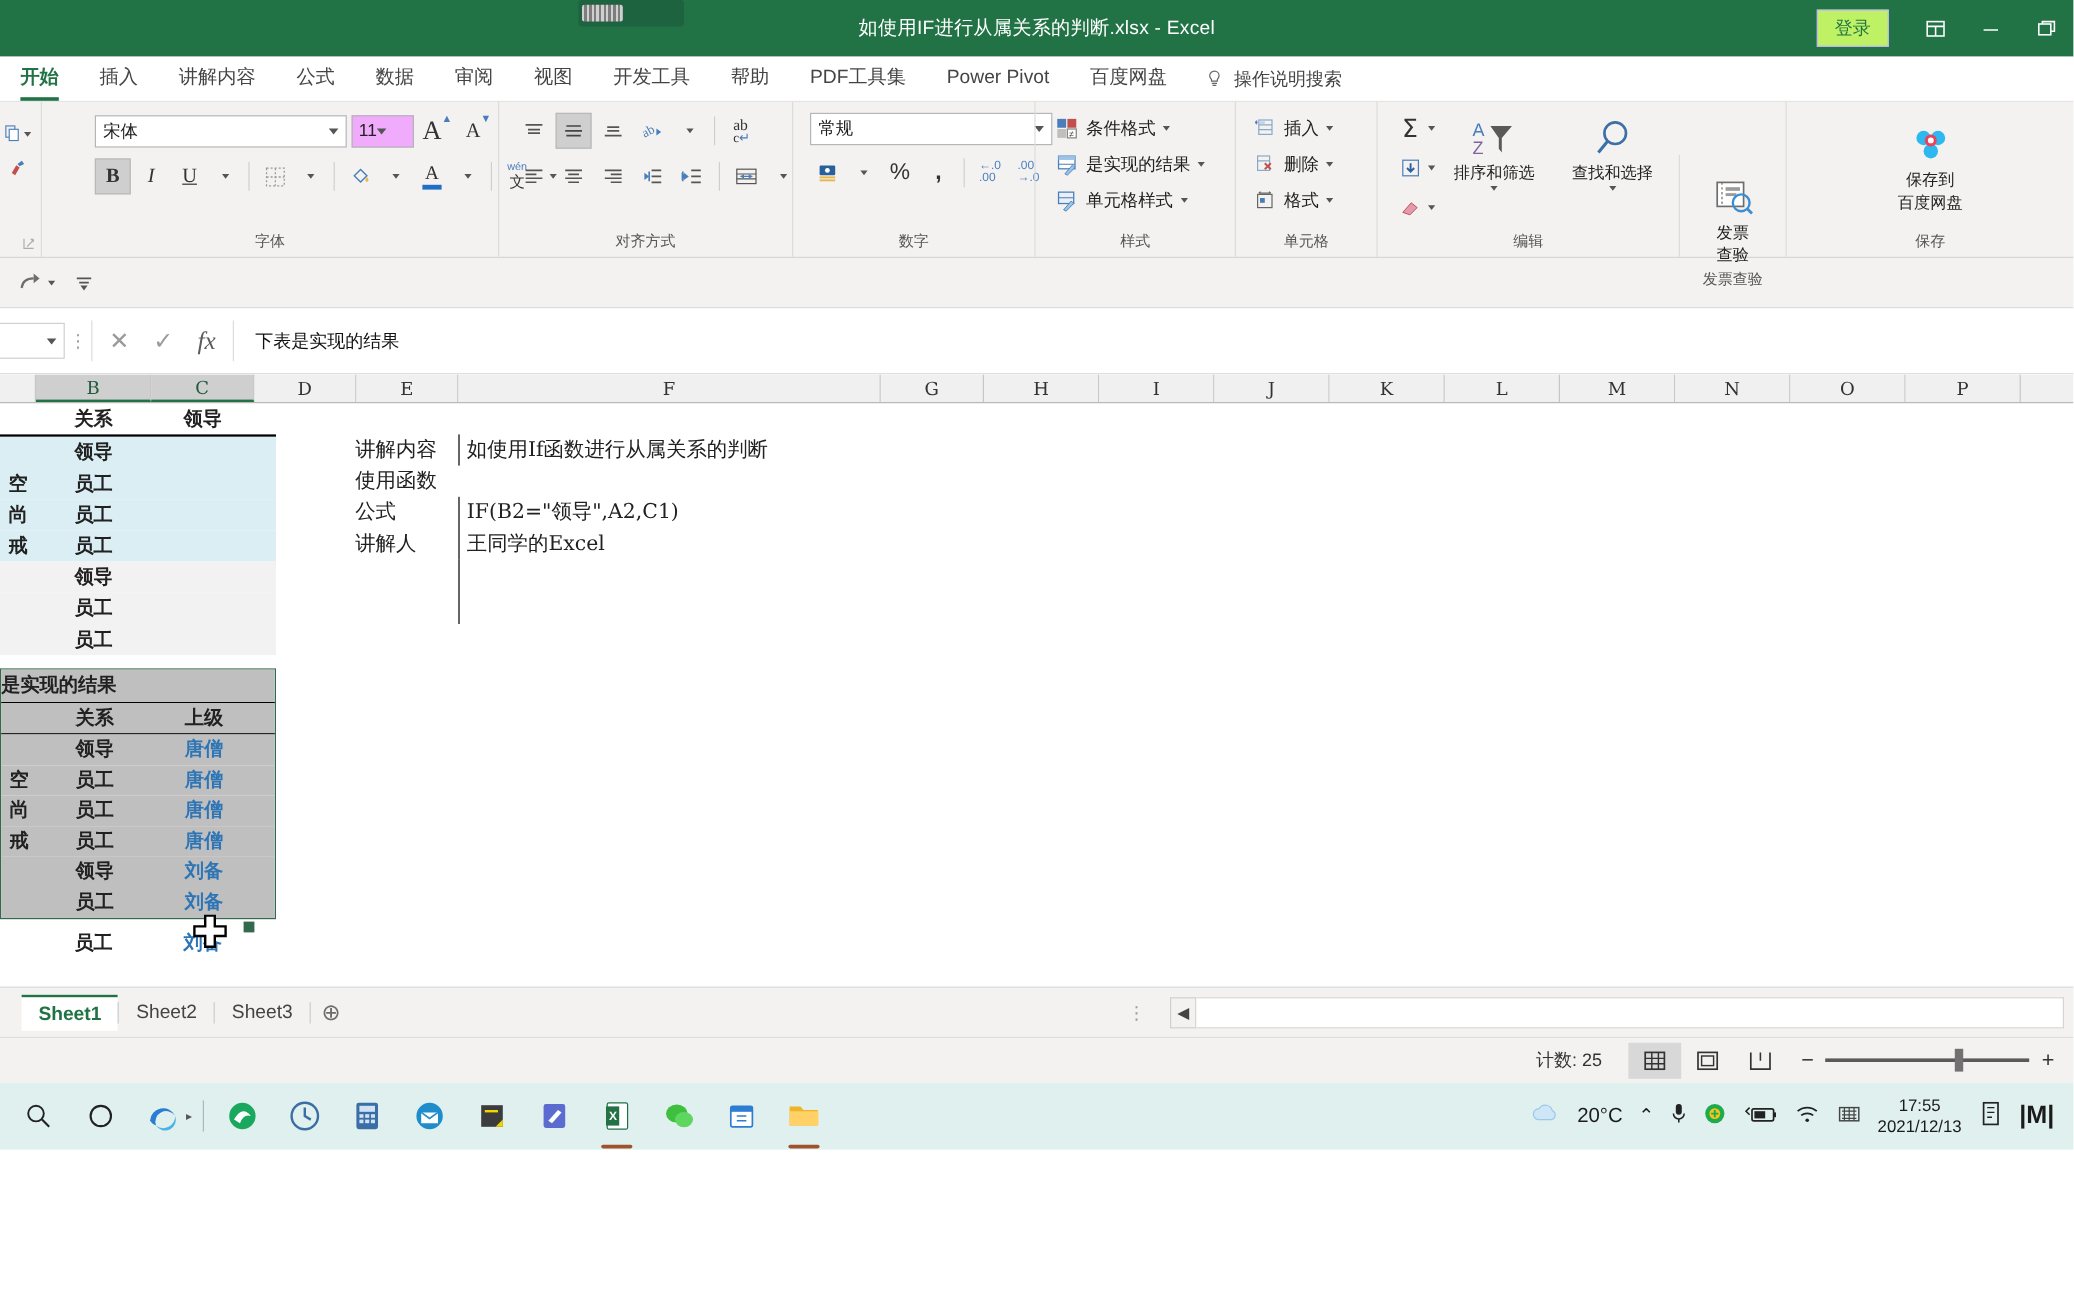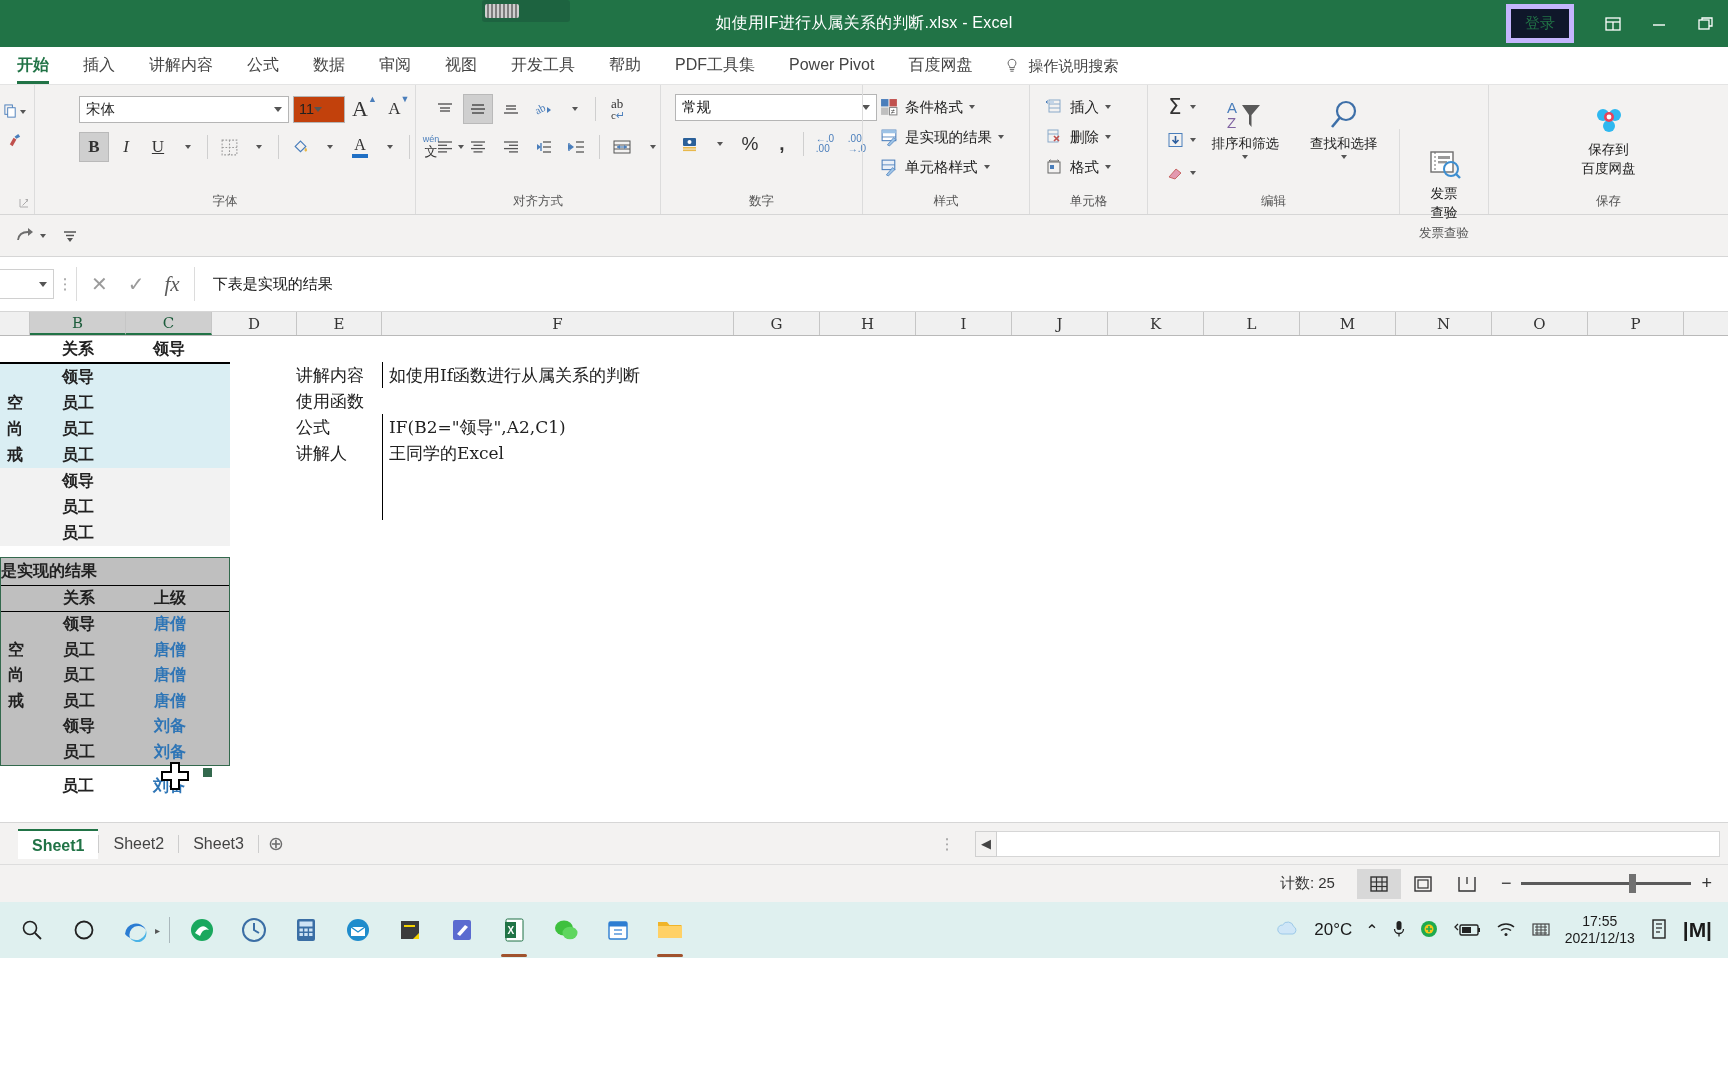--- a/index.html
+++ b/index.html
@@ -20,22 +20,22 @@
     position:absolute; left:482px; top:0px; width:88px; height:22px;
     background:#1d6340; border-radius:3px; display:flex; align-items:center;
     padding-left:3px;
   }
   .qat-blob .stripes { width:34px; height:14px;
     background:repeating-linear-gradient(90deg,#cfcfcf 0 2px,#7d7d7d 2px 4px);
     border-radius:2px; }
   .title-text { color:#fff; font-size:16px; letter-spacing:.2px; }
   .tb-right { position:absolute; right:0; top:0; height:47px; display:flex; align-items:center; }
   .signin {
-    background:#0f172a; color:#217346; font-size:15px; padding:5px 14px;
-    margin-right:16px; border:5px solid #c4b5fd;
+    background:#bef264; color:#217346; font-size:15px; padding:5px 14px;
+    margin-right:16px; border:1px solid #c4b5fd;
   }
   .tb-icon { width:46px; height:47px; display:flex; align-items:center; justify-content:center;
     color:#fff; font-size:17px; }
   .tb-icon svg { display:block; }
   
   .tabbar {
     height:38px; background:#fff; display:flex; align-items:flex-end;
     padding-left:0px; border-bottom:1px solid #e4e4e4;
   }
   .tab { font-size:16px; color:#444; padding:0 17px; height:36px; line-height:34px; position:relative; white-space:nowrap;}
@@ -63,21 +63,21 @@
   .clipcol .ci { font-size:13px; color:#4a7ebb; display:flex; align-items:center; gap:2px;}
   
   .fg-row1 { display:flex; align-items:center; gap:4px; }
   .fg-row2 { display:flex; align-items:center; gap:2px; margin-top:8px; }
   .fname {
     width:210px; height:27px; border:1px solid #b5b5b5; background:#fff;
     display:flex; align-items:center; padding:0 6px; font-size:14.5px;
   }
   .fname .fval { flex:1; }
   .fsize {
-    width:52px; height:27px; border:1px solid #b5b5b5; background:#c2410c;
+    width:52px; height:27px; border:1px solid #b5b5b5; background:#f0abfc;
     display:flex; align-items:center; padding:0 5px; font-size:14.5px;
   }
   .caret { width:0;height:0;border-left:4px solid transparent;border-right:4px solid transparent;border-top:5px solid #555; }
   .caret.sm { border-left-width:3.5px;border-right-width:3.5px;border-top-width:4.5px;}
   .btn { height:30px; min-width:30px; display:flex; align-items:center; justify-content:center;
          font-size:17px; color:#333; padding:0 3px; }
   .btn.pressed { background:#cfcfcf; border:1px solid #b9b9b9;}
   .btn.small { height:26px; min-width:26px; font-size:15px;}
   .bigA { font-family:"Liberation Serif", serif; }
   .sep { width:1px; height:24px; background:#cfcfcf; margin:0 4px; }

